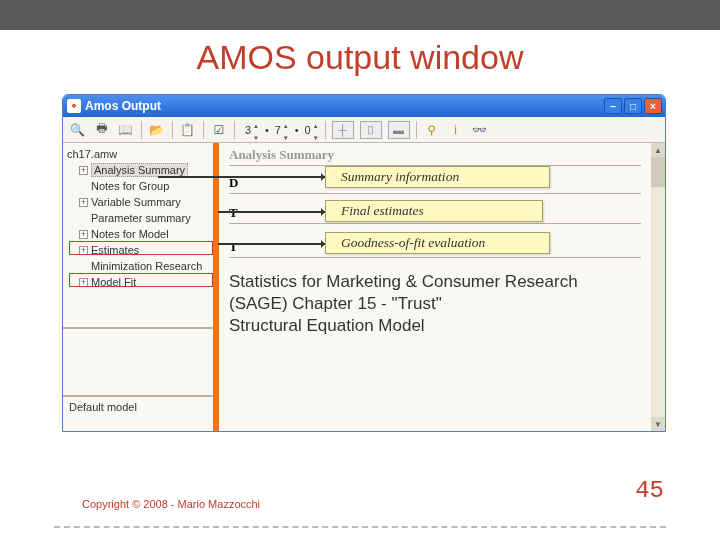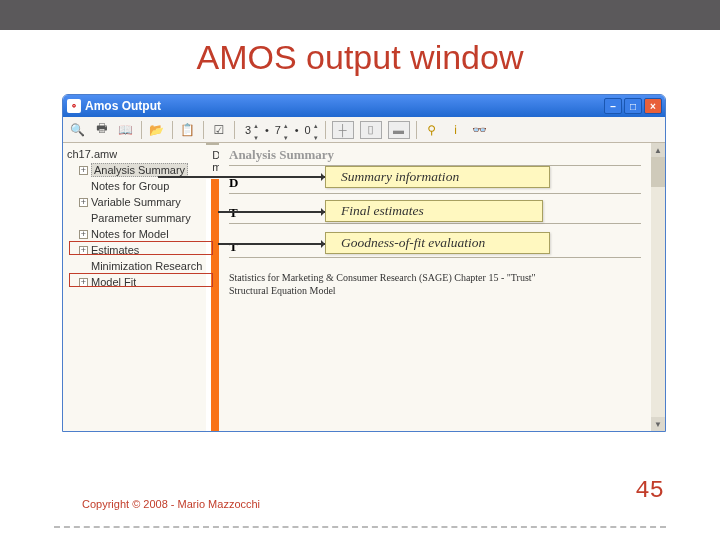--- a/index.html
+++ b/index.html
@@ -93,23 +93,24 @@
     width: 22px; height: 18px; border: 1px solid #aaa;
     display:flex;align-items:center;justify-content:center;
     font-size:11px;color:#888;background:#eee;
   }
   .client {
     display: flex;
     height: calc(100% - 48px);
   }
   .nav {
     width: 156px;
-    border-right: 8px solid #f97316;
-    display: flex;
-    flex-direction: row;
+    border-right: 6px solid #f97316;
+    display: flex;
+    flex-direction: column;
+    justify-content: center;
   }
   .tree {
     flex: 1;
     background: #faf8f2;
     padding: 3px 4px;
     font-size: 11px;
     color: #333;
     position: relative;
   }
   .tree-row {
@@ -188,22 +189,22 @@
   .grey-head { color: #999; }
   .hr-line {
     position: absolute;
     left: 10px; right: 24px;
     height: 1px;
     background: #b5b0a0;
   }
   .para {
     position: absolute;
     left: 10px; right: 26px;
-    font-family: Liberation Serif, serif;
-    font-size: 10px;
+    font-family: Liberation Sans, sans-serif;
+    font-size: 17px;
     color: #333;
     line-height: 1.3;
   }
   .callout {
     position: absolute;
     height: 22px;
     background: #fff8c0;
     border: 1px solid #a8a060;
     font-family: "Times New Roman", serif;
     font-style: italic;

